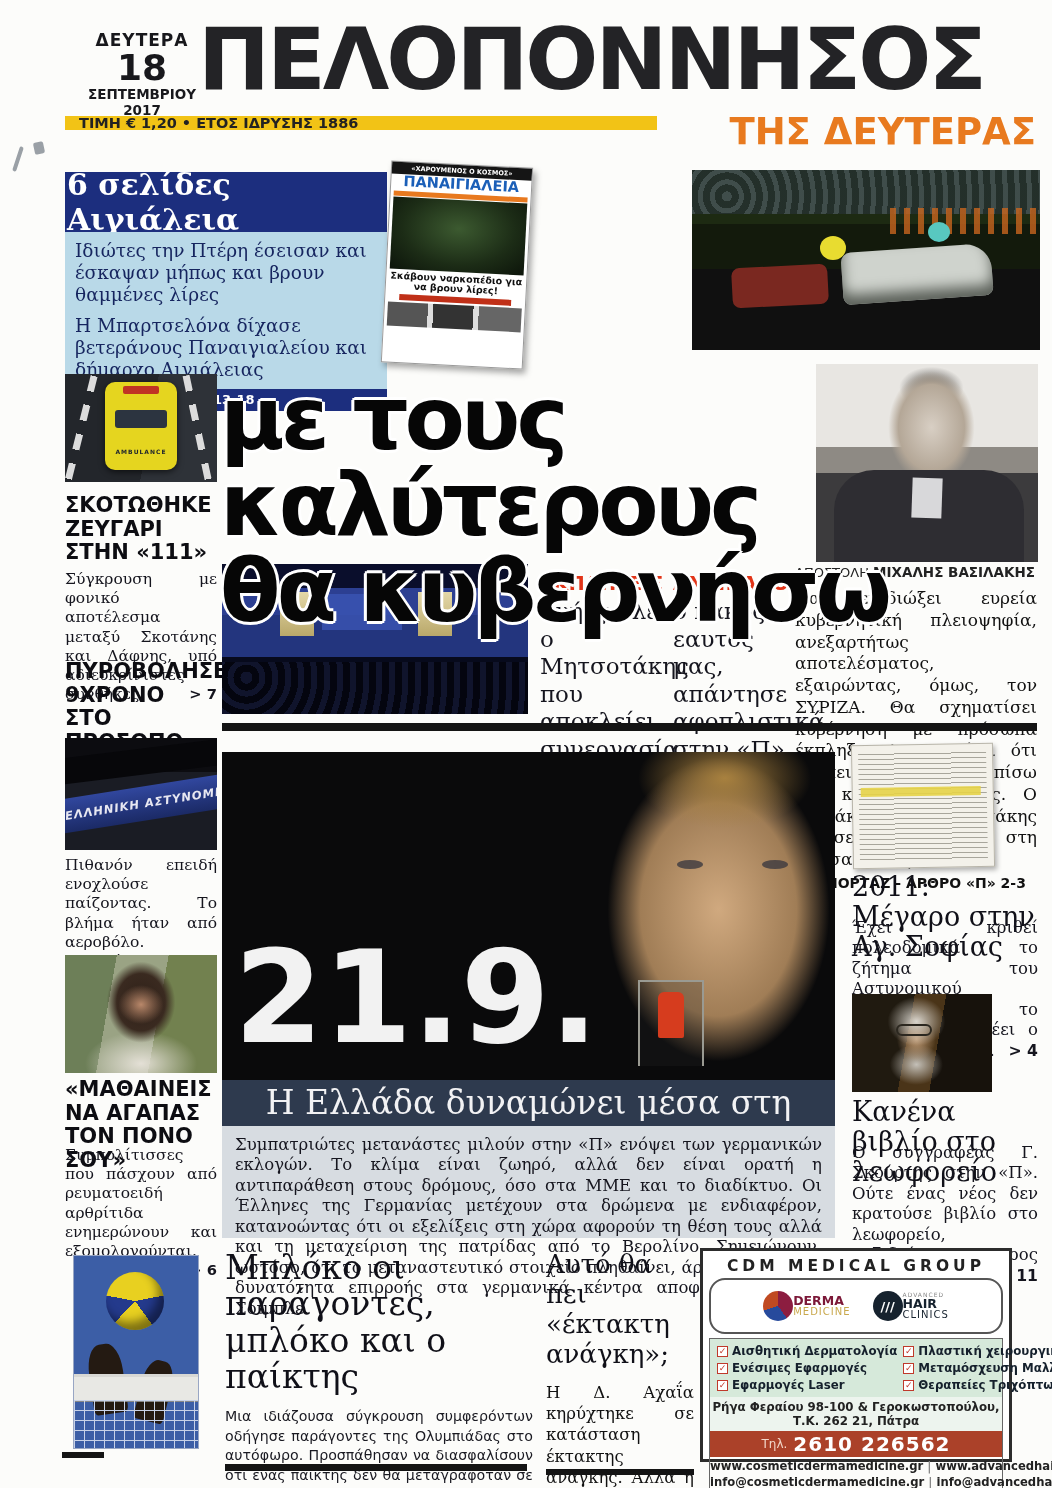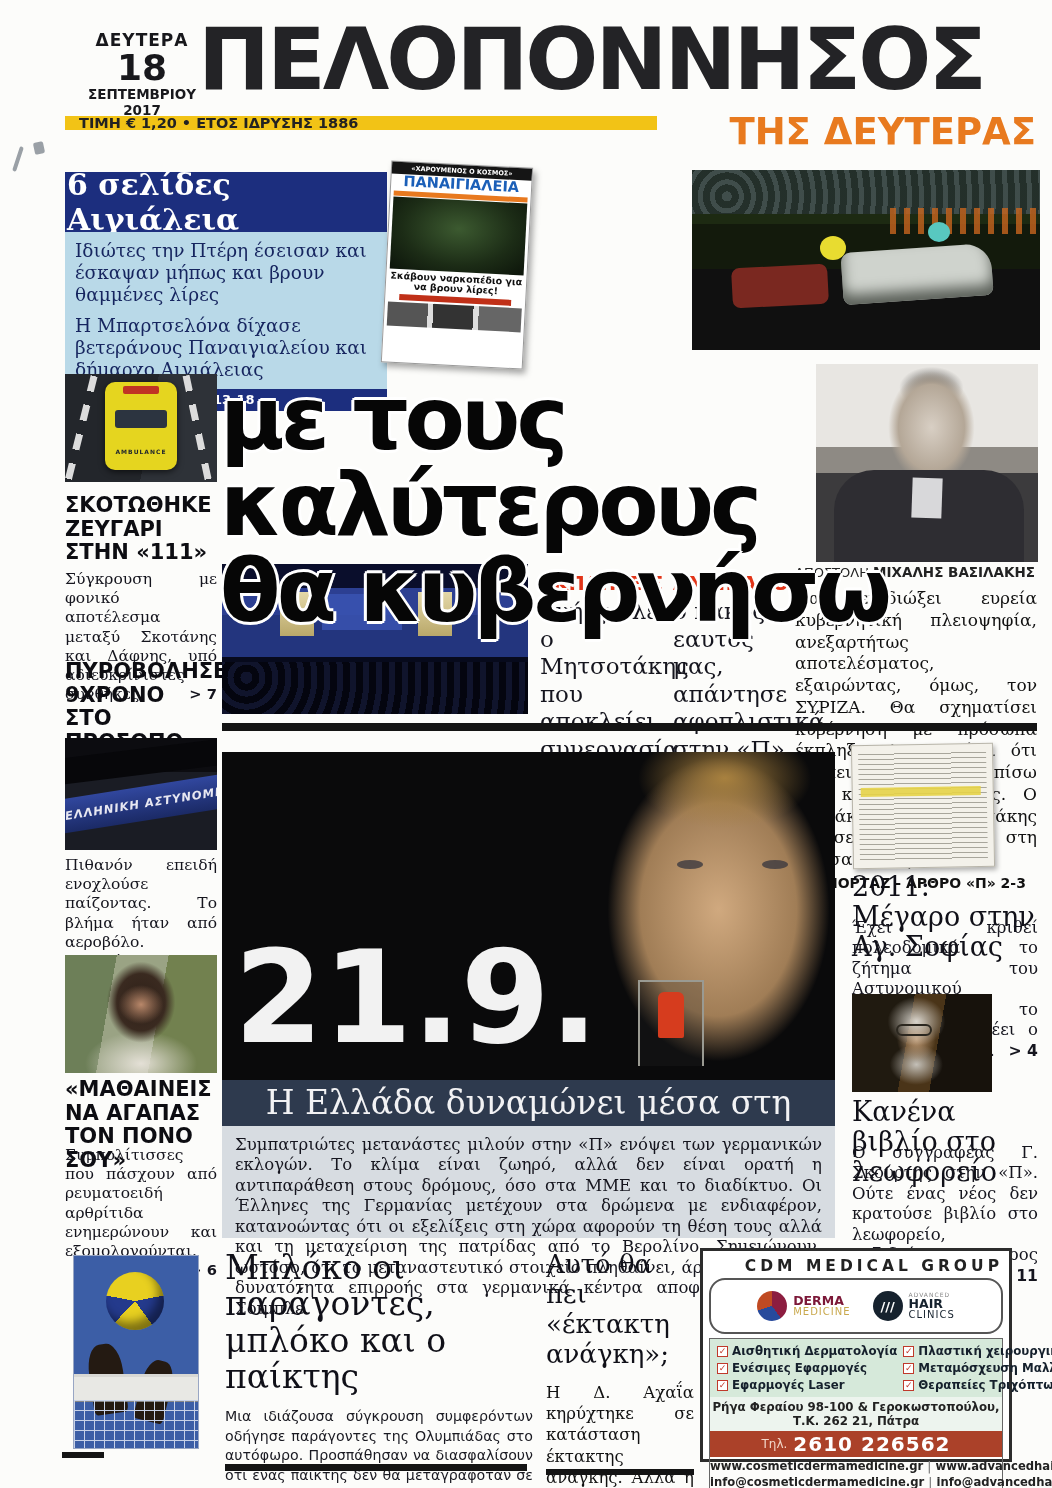--- a/index.html
+++ b/index.html
@@ -141,23 +141,23 @@
 #vol .h2{position:absolute;left:66px;top:104px;width:30px;height:62px;background:#241a12;border-radius:40% 40% 10% 10%;transform:rotate(14deg)}
 #blocko{left:225px;top:1250px;width:308px}
 #blocko h2{font-size:33px;font-weight:normal;line-height:1.1;color:#101018}
 #blocko .tx{margin-top:12px;font-family:"DejaVu Sans",sans-serif;font-size:14.2px;line-height:1.38;text-align:justify;color:#1a1a22}
 #emerg{left:546px;top:1250px;width:148px}
 #emerg h2{font-size:26px;font-weight:normal;line-height:1.15;color:#101018}
 #emerg .tx{margin-top:12px;font-size:16.5px;line-height:1.3;text-align:justify}
 
 
 #ad{left:700px;top:1248px;width:312px;height:214px;border:3px solid #2c2c2c;background:#fff;font-family:"DejaVu Sans",sans-serif;padding:4px 6px}
-#ad .t{font-weight:bold;font-size:15.5px;letter-spacing:4px;text-align:right;color:#222;margin:2px 0 3px}
+#ad .t{font-weight:bold;font-size:15.5px;letter-spacing:4px;text-align:center;color:#222;margin:2px 0 3px}
 #ad .logos{border:2px solid #555;border-radius:16px;height:56px;display:flex;align-items:center;justify-content:center;gap:22px}
-.logo{display:flex;align-items:center;gap:6px}
+.logo{display:flex;align-items:center;}
 .lcirc{width:30px;height:30px;border-radius:50%}
 #c-derma{background:conic-gradient(#8c1d40 0 40%,#274a9c 40% 70%,#c04a22 70% 100%)}
 #c-hair{background:#16222e;color:#fff;display:flex;align-items:center;justify-content:center;font-size:13px;font-weight:bold}
 .ltxt{line-height:1}
 .ltxt .a{font-weight:bold;font-size:12.5px;color:#7c1838}
 .ltxt .b{font-size:10px;color:#c9a84c;letter-spacing:1px}
 .ltxt .pre{font-size:6px;color:#888;letter-spacing:1px}
 .ltxt .c{font-weight:bold;font-size:12.5px;color:#16222e}
 .ltxt .d{font-size:10px;color:#16222e;letter-spacing:1px}
 #ad .lower{border:1.5px solid #666;margin-top:4px}

